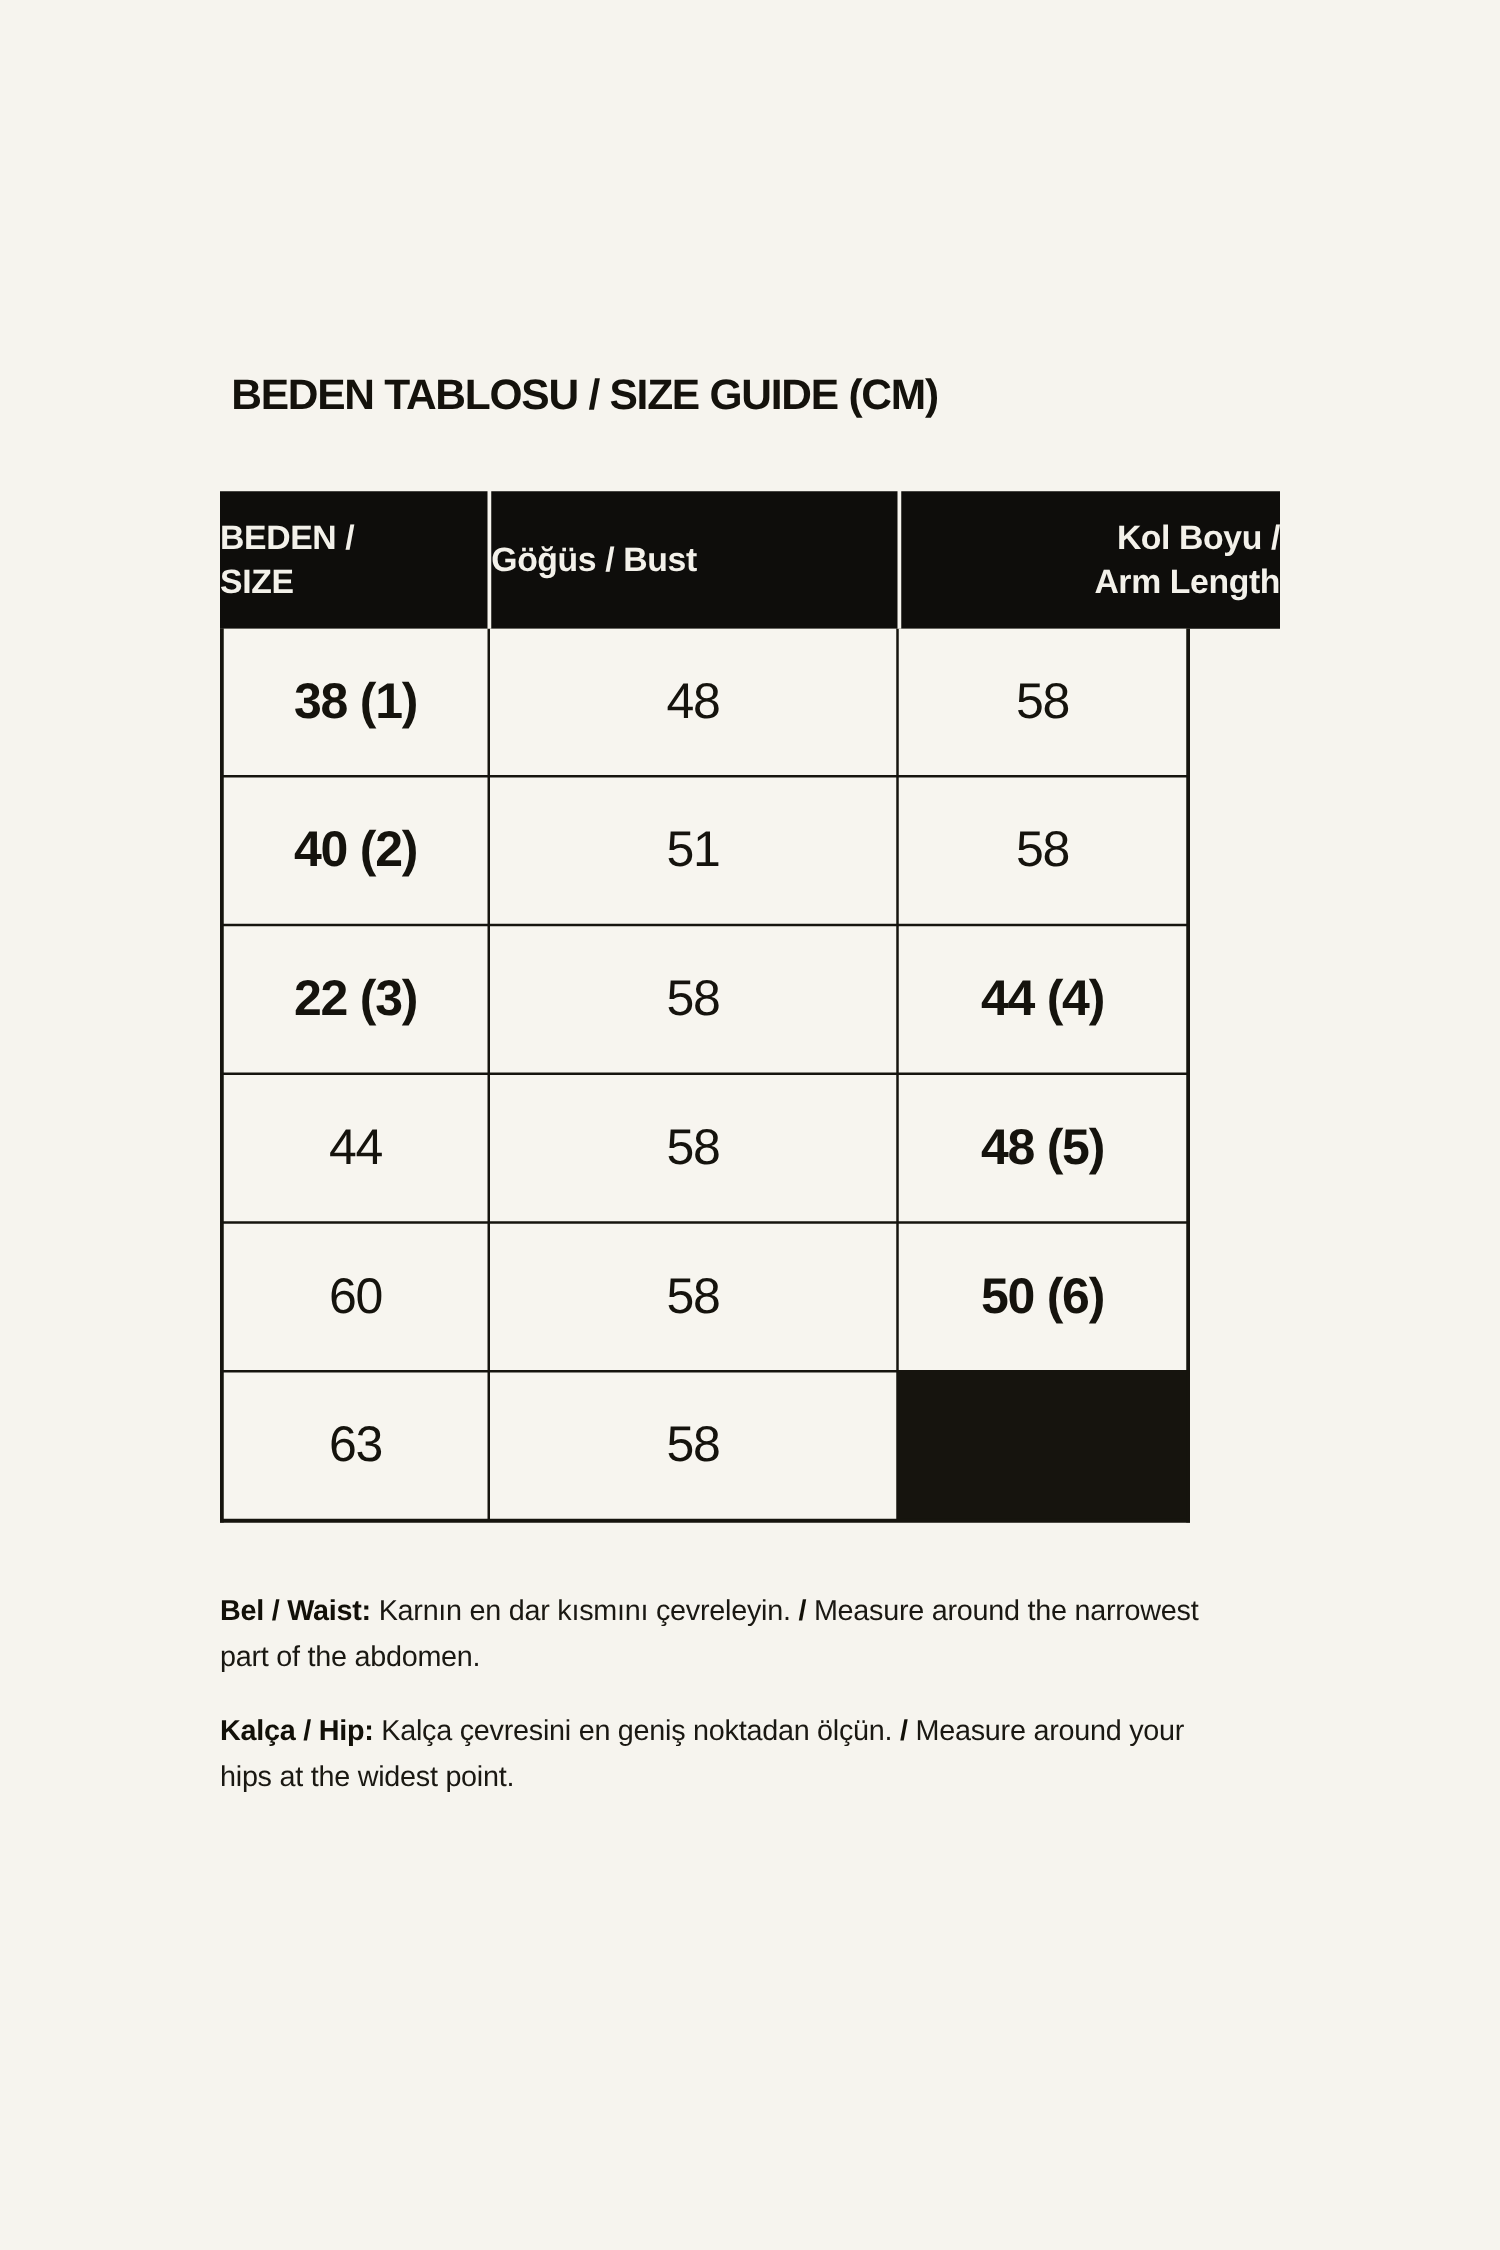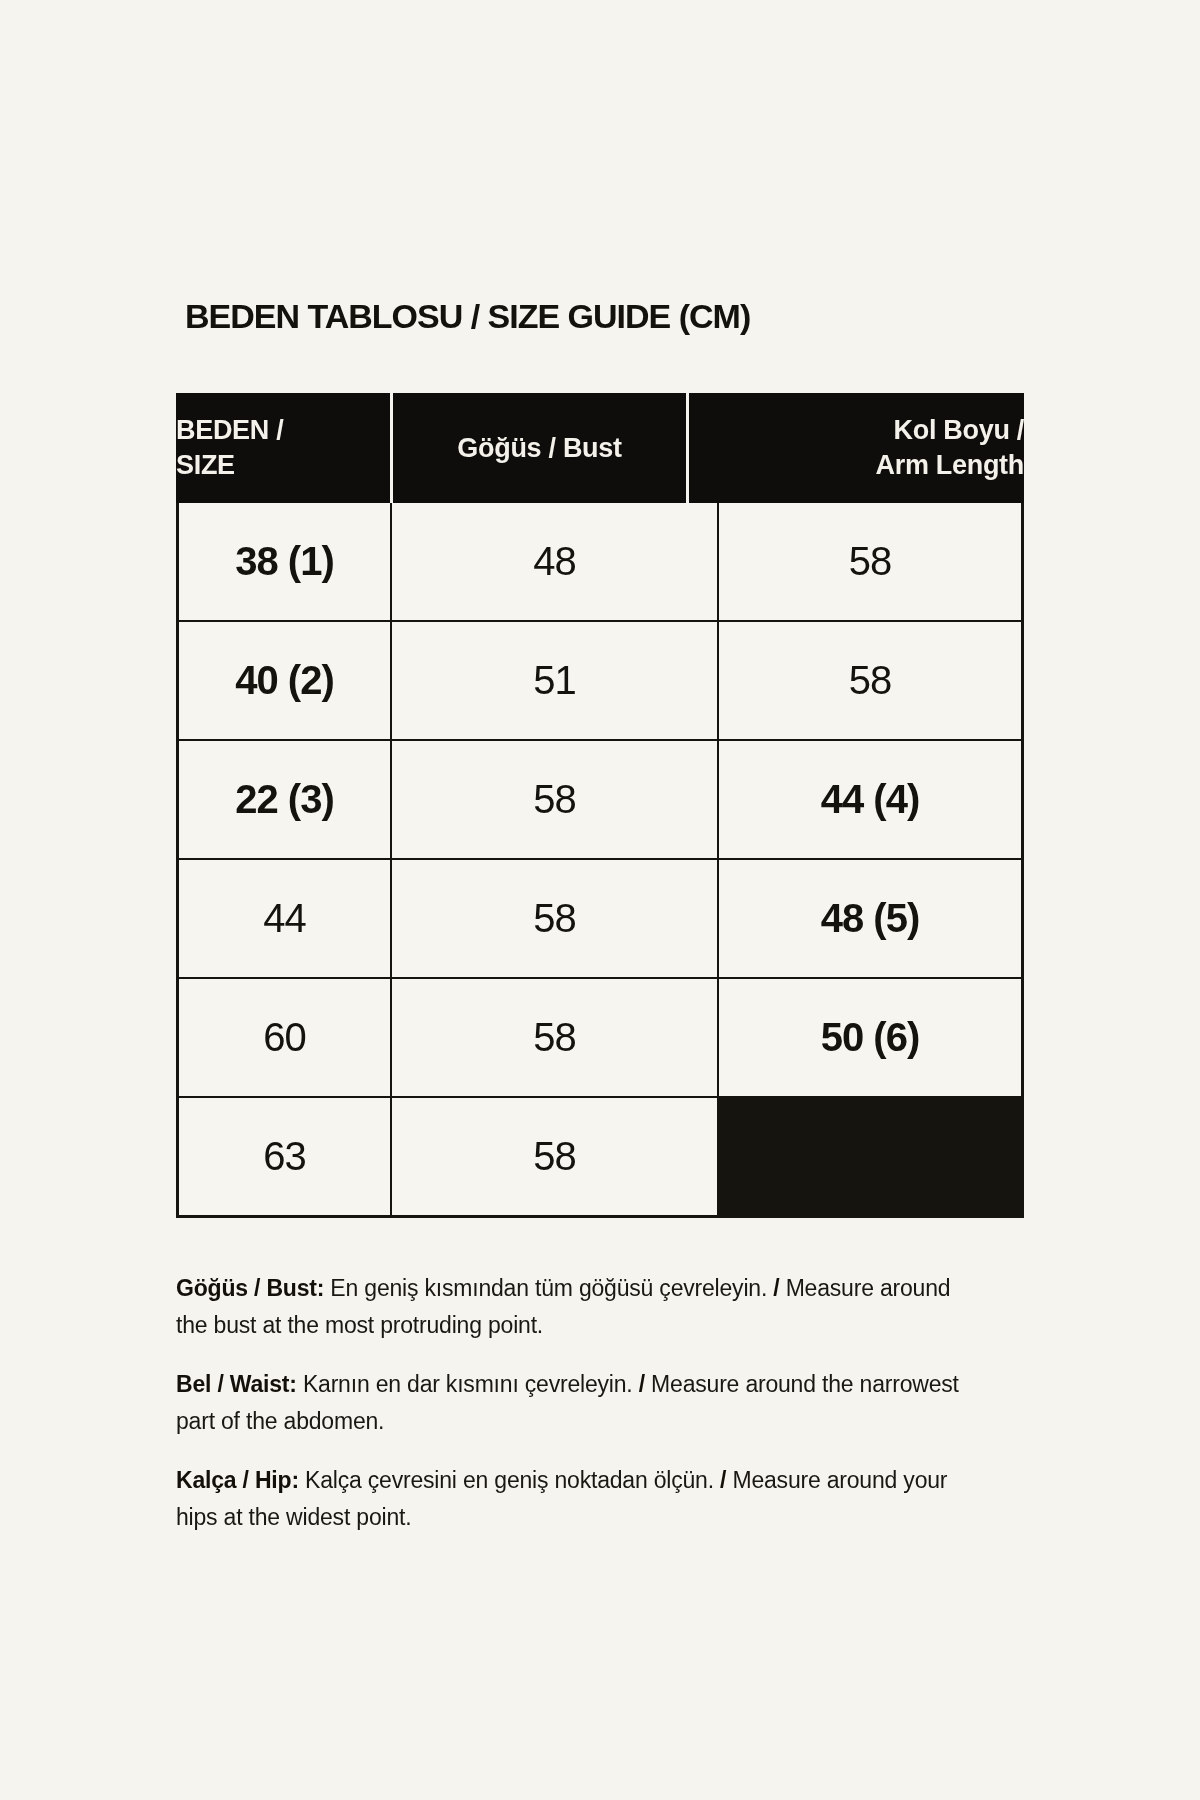--- a/index.html
+++ b/index.html
@@ -20,25 +20,25 @@
     position:absolute;left:176px;top:393px;width:848px;height:110px;
     display:flex;gap:3px;
   }
   .hcell{
     background:#0e0d0b;color:#f3f1ea;
     font-size:27px;font-weight:bold;line-height:35px;letter-spacing:-0.3px;
     display:flex;flex-direction:column;justify-content:center;
     white-space:pre-line;box-sizing:border-box;
   }
   .hcell.c0{width:214px;text-align:left;}
-  .hcell.c1{width:293px;text-align:center;}
+  .hcell.c1{width:325px;}
   .hcell.c2{flex:1;text-align:right;}
   
   .tbody{
-    position:absolute;left:176px;top:503px;width:848px;box-sizing:border-box;
+    position:absolute;left:176px;top:503px;width:776px;box-sizing:border-box;
     border:3px solid #16140e;border-top:none;
     background:#16140e;
     display:grid;grid-template-columns:211px 325px 1fr;
     grid-auto-rows:117px;gap:2px;text-align:right;
   }
   .cell{
     background:#f7f5ef;display:flex;align-items:center;justify-content:center;
     font-size:40px;letter-spacing:-1px;color:#15130d;
   }
   .cell.size{font-weight:bold;}
@@ -77,17 +77,16 @@
       <div class="cell">58</div>
       <div class="cell size">48 (5)</div>
       <div class="cell">60</div>
       <div class="cell">58</div>
       <div class="cell size">50 (6)</div>
       <div class="cell">63</div>
       <div class="cell">58</div>
     </div>
 
   <div class="notes" id="notes">
-      <p class="note"><b>Göğüs / Bust:</b> En geniş kısmından tüm göğüsü çevreleyin. <b>/</b> Measure around the bust at the most protruding point.</p>
       <p class="note"><b>Bel / Waist:</b> Karnın en dar kısmını çevreleyin. <b>/</b> Measure around the narrowest part of the abdomen.</p>
       <p class="note"><b>Kalça / Hip:</b> Kalça çevresini en geniş noktadan ölçün. <b>/</b> Measure around your hips at the widest point.</p>
     </div>
 </div>
 
 </body></html>

